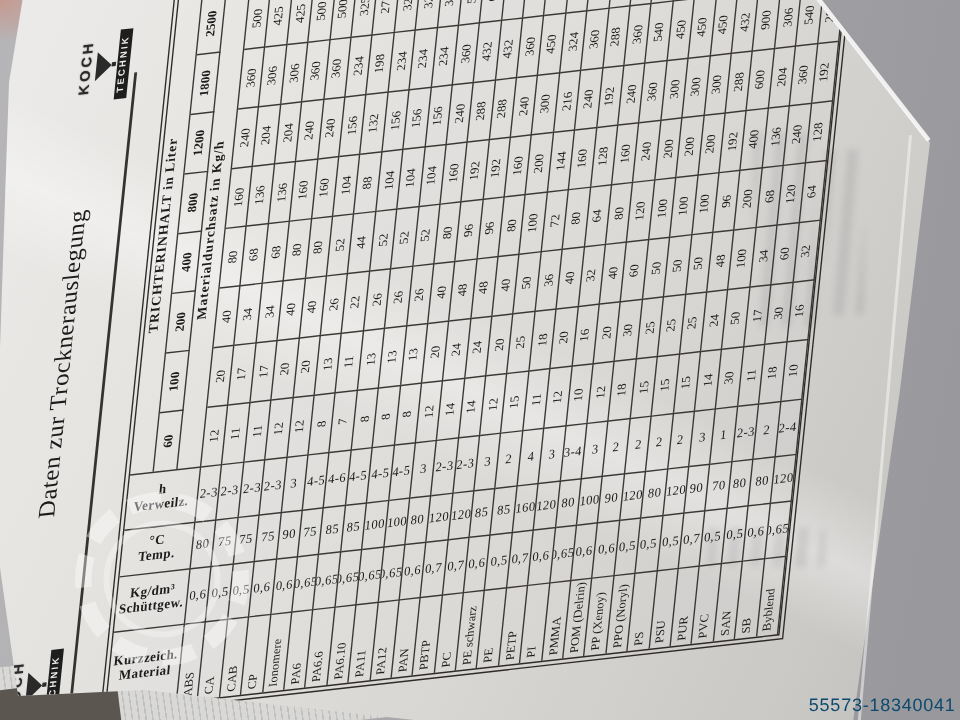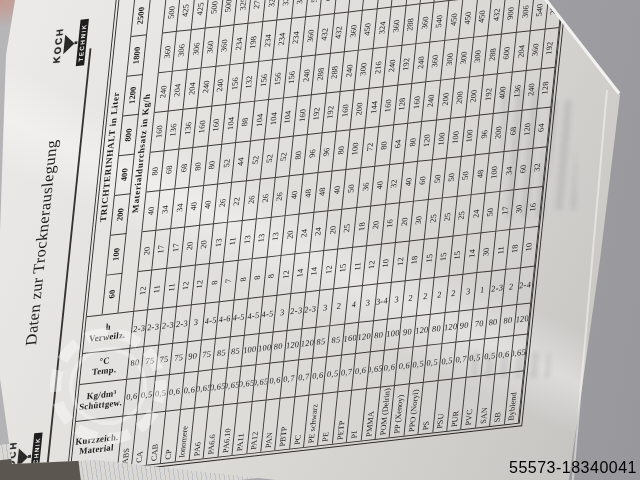--- a/index.html
+++ b/index.html
@@ -60,21 +60,21 @@
     display:flex;align-items:center;justify-content:center;overflow:hidden;
     font-size:9px;line-height:1;white-space:nowrap}
   #tbl .hcol{font-weight:bold;font-size:9.3px}
   #tbl .vert{writing-mode:vertical-rl;text-orientation:mixed;letter-spacing:.3px}
   #tbl .vline{display:flex;gap:1px}
   #tbl .span-h{font-weight:bold;font-size:9.5px;letter-spacing:.6px}
   #tbl .size-h{font-size:9px;font-weight:bold}
   #tbl .name{justify-content:flex-start;padding-left:3px;font-size:8.6px}
   #tbl .val{font-size:8.8px}
   #listing-watermark{position:absolute;right:3px;bottom:3px;
-    font-family:"Liberation Sans",sans-serif;font-size:16px;color:#000000;letter-spacing:.5px}
+    font-family:"Liberation Sans",sans-serif;font-size:12px;color:#0c4a6e;letter-spacing:.5px}
 </style>
 </head>
 <body>
 
 <div id="stage">
   <div id="desk"></div>
   <div id="under-sheet"></div>
   <div id="desk-corner"></div>
 
   <div id="paper">

